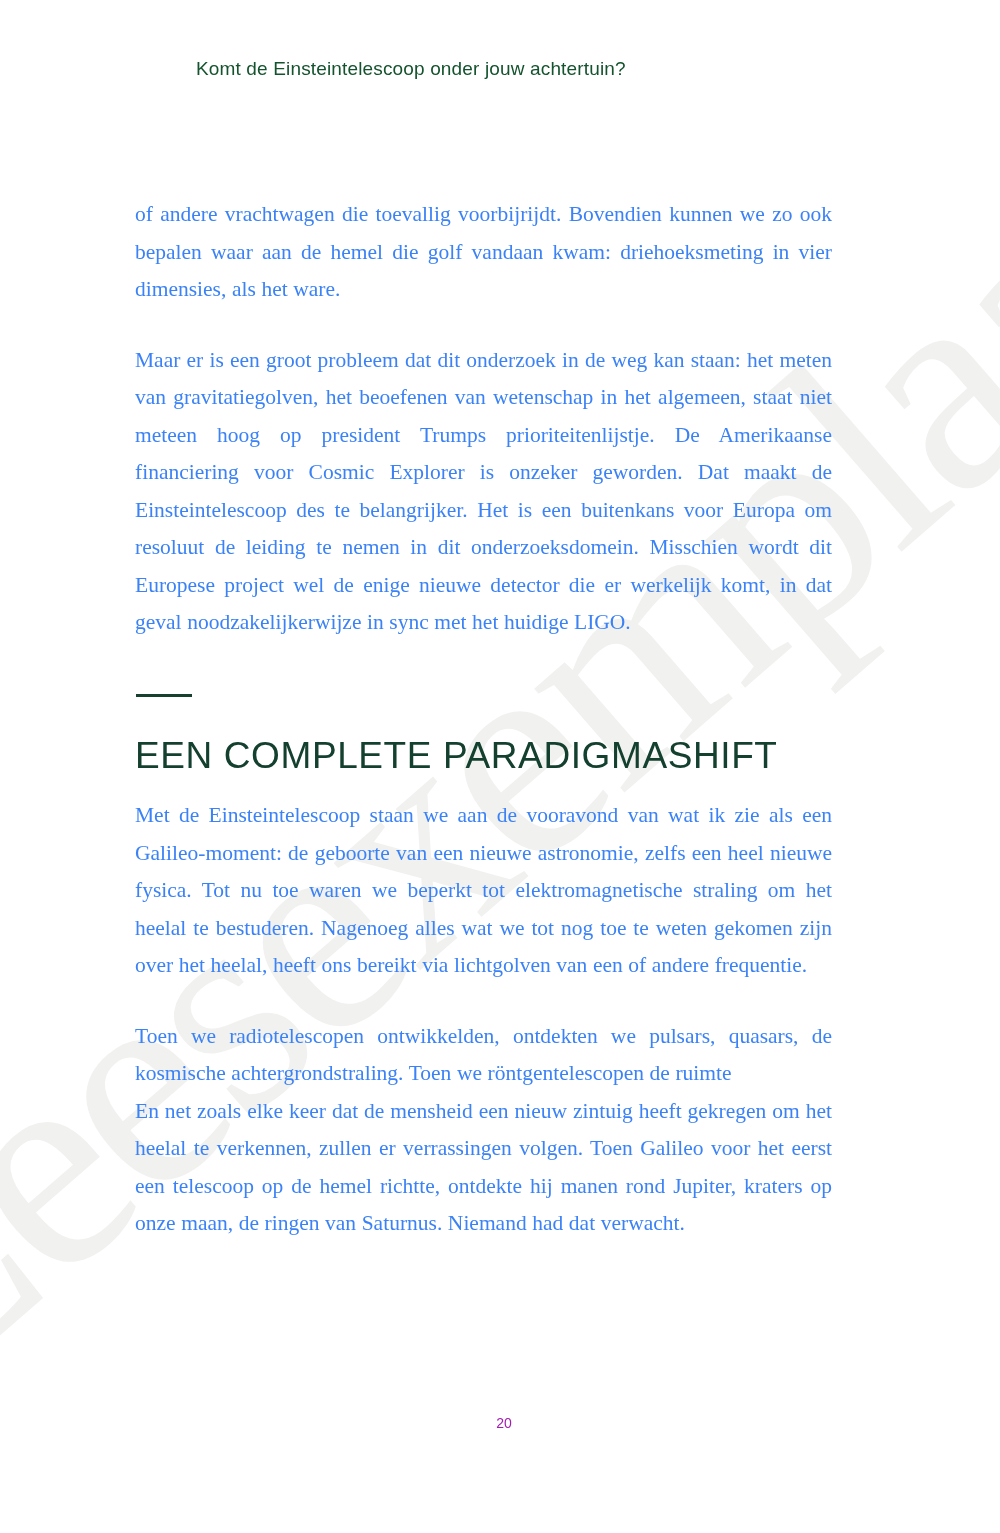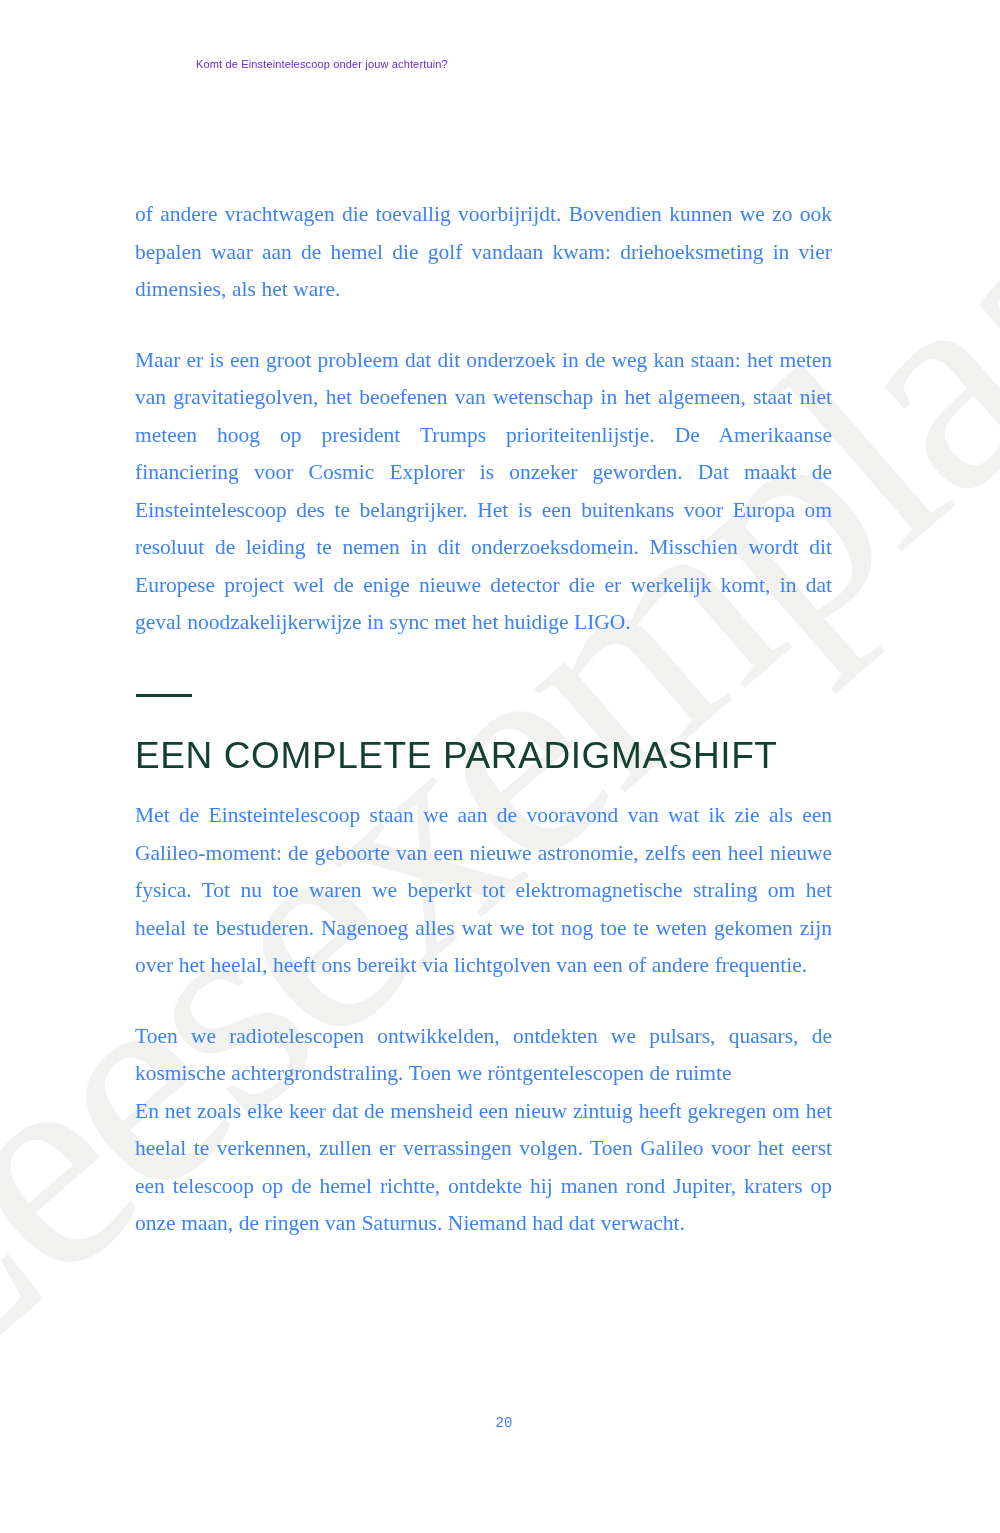--- a/index.html
+++ b/index.html
@@ -34,24 +34,24 @@
     pointer-events: none;
     z-index: 0;
   }
 
   
   .running-header {
     position: absolute;
     left: 196px;
     top: 58px;
     font-family: "Liberation Sans", "DejaVu Sans", sans-serif;
-    font-size: 11px;
+    font-size: 19px;
     font-weight: 400;
     letter-spacing: 0.15px;
-    color: #6d28d9;
+    color: #14532d;
     z-index: 2;
   }
 
   
   .content {
     position: absolute;
     left: 135px;
     top: 196px;
     width: 697px;
     z-index: 2;
@@ -97,23 +97,23 @@
     white-space: nowrap;
   }
 
   
   .page-number {
     position: absolute;
     left: 0;
     right: 0;
     top: 1415px;
     text-align: center;
-    font-family: Liberation Mono, monospace;
+    font-family: Liberation Sans, sans-serif;
     font-size: 14px;
-    color: #3b82f6;
+    color: #a21caf;
     z-index: 2;
     padding-left: 8px;
   }
 </style>
 </head>
 <body>
 
 <div class="page">
 
   <div class="watermark">Leesexemplaar</div>

